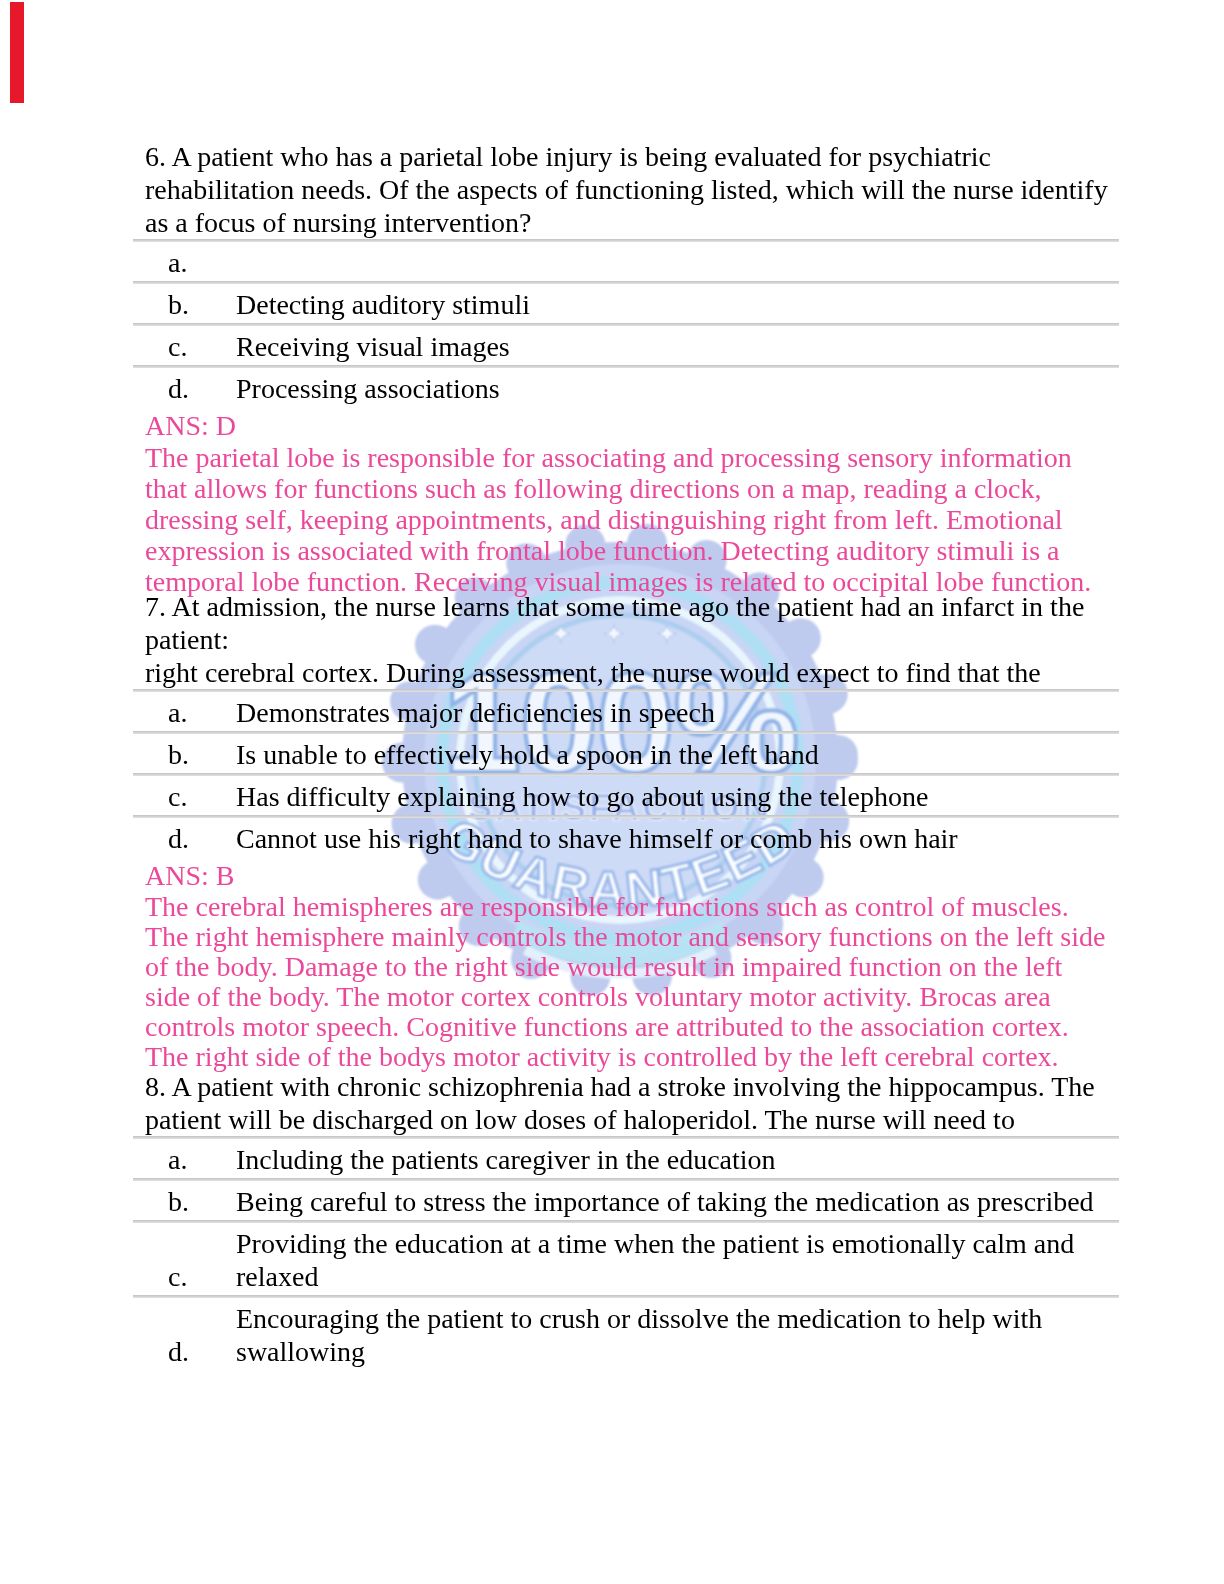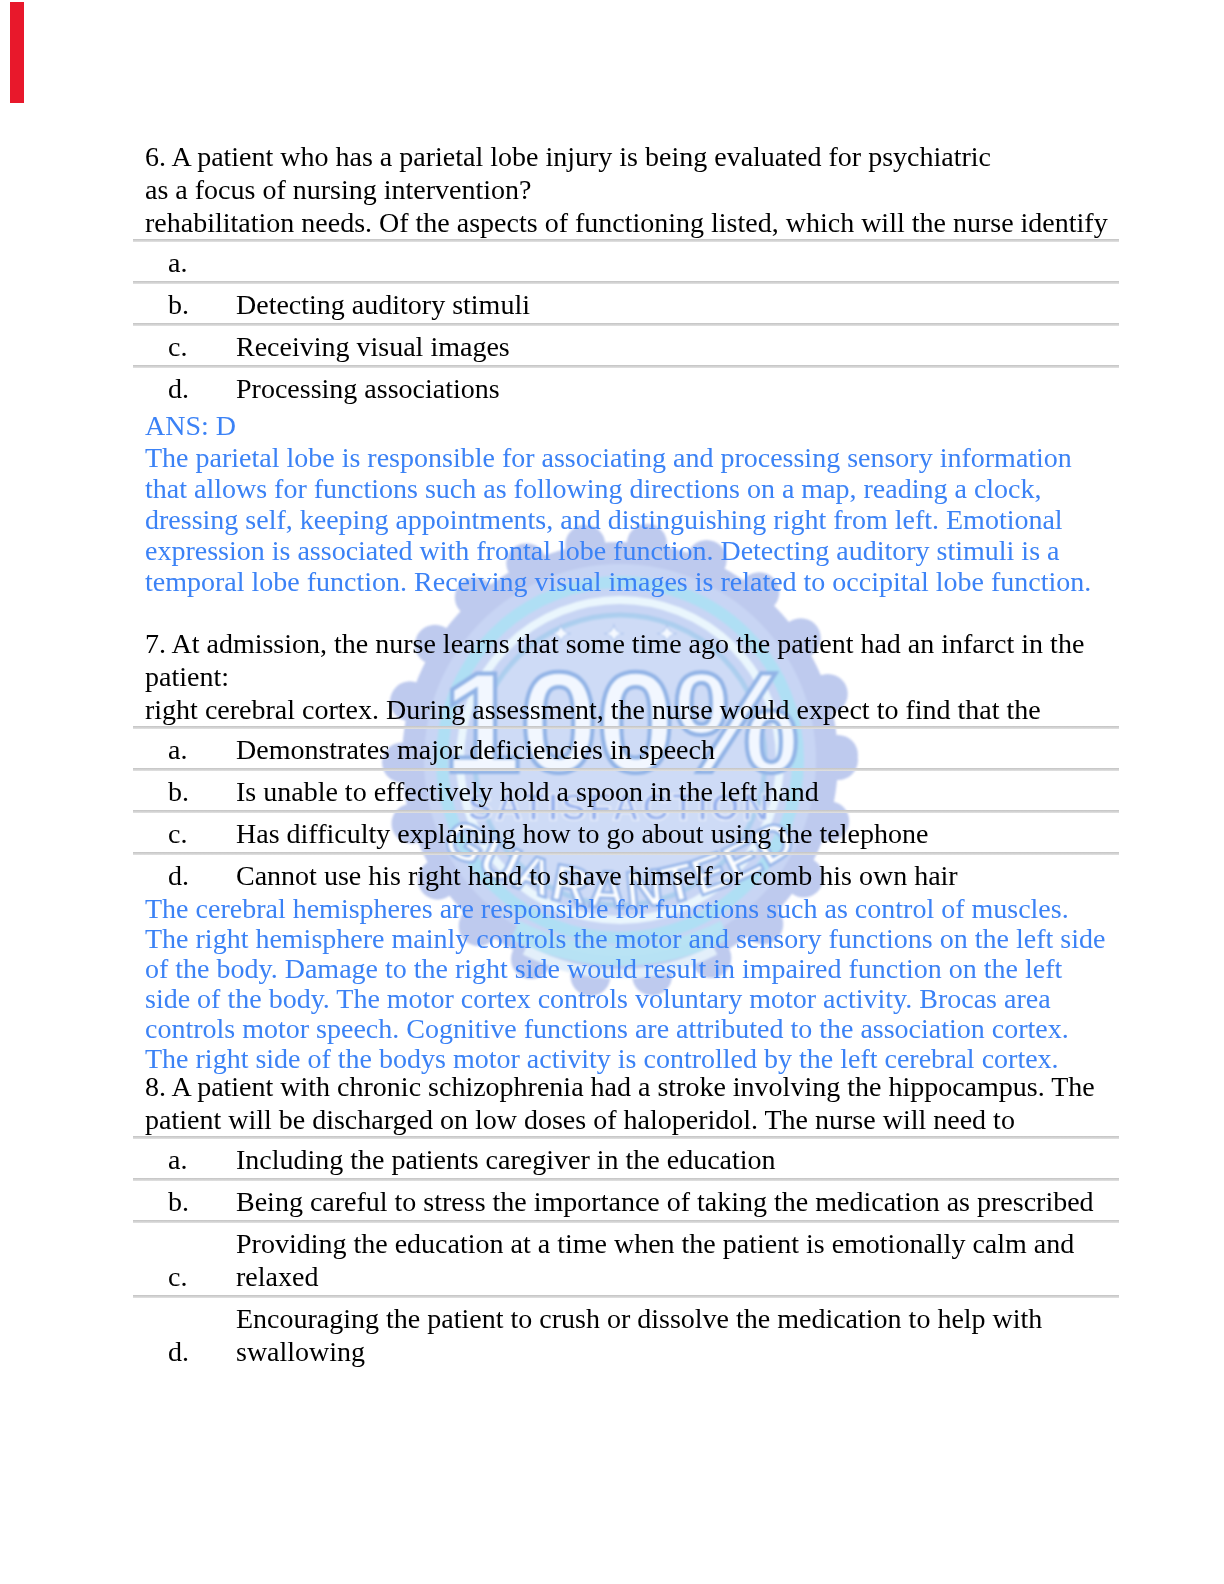--- a/index.html
+++ b/index.html
@@ -5,31 +5,31 @@
   html,body{margin:0;padding:0;background:#ffffff;}
   .page{
     position:relative;width:1224px;height:1388px;background:#ffffff;overflow:hidden;
     font-family:"Liberation Serif","DejaVu Serif",serif;color:#000;
     font-size:28px;line-height:33px;
   }
   .red-bar{position:absolute;left:10px;top:2px;width:14px;height:101px;background:#e8182b;}
   .watermark{position:absolute;left:375px;top:510px;width:490px;height:500px;filter:blur(1.3px);}
   .qblock{position:absolute;left:133px;width:986px;}
   #q6{top:140px}
-  #q7{top:627px}
+  #q7{top:590px}
   #q8{top:1070px}
   .stem,.ans,.rationale{padding-left:12px;}
   .line{white-space:nowrap;}
   .divider{height:3px;background:linear-gradient(#c3c3c3,#e2e2e2);}
   .opt-row{display:flex;padding:4px 0 2px 0;}
   .letter{margin-left:35px;width:68px;flex:none;}
   .opt-row.two .letter{align-self:flex-end;}
   .opt-text{flex:1;min-width:0;}
   .ans{margin-top:2px;}
-  .red{color:#3b82f6;}
+  .red{color:#ec4899;}
   .rationale.lh31{line-height:31px;}
   .rationale.lh30{line-height:30px;}
   svg text{font-family:"Liberation Sans","DejaVu Sans",sans-serif;font-weight:bold;}
 </style>
 </head>
 <body>
 
 <div class="page">
 
   <div class="red-bar"></div>
@@ -53,22 +53,22 @@
         </text>
         <path d="M 140 420 Q 245 472 350 420" stroke="#a9e2f3" stroke-width="20" fill="none" opacity="0.85"></path>
         <path d="M 150 440 Q 245 488 340 440" stroke="#e8f7fc" stroke-width="10" fill="none" opacity="0.8"></path>
       </g>
     </svg>
   </div>
 
   <section class="qblock" id="q6">
     <div class="stem">
       <div class="line">6. A patient who has a parietal lobe injury is being evaluated for psychiatric</div>
+      <div class="line">rehabilitation needs. Of the aspects of functioning listed, which will the nurse identify</div>
       <div class="line">as a focus of nursing intervention?</div>
-      <div class="line">rehabilitation needs. Of the aspects of functioning listed, which will the nurse identify</div>
     </div>
     <div>
       <div class="divider"></div>
       <div class="opt-row">
         <div class="letter">a.</div>
       </div>
       <div class="divider"></div>
       <div class="opt-row">
         <div class="letter">b.</div>
         <div class="opt-text">
@@ -129,20 +129,21 @@
           </div>
       </div>
       <div class="divider"></div>
       <div class="opt-row">
         <div class="letter">d.</div>
         <div class="opt-text">
             <div class="line">Cannot use his right hand to shave himself or comb his own hair</div>
           </div>
       </div>
     </div>
+    <div class="ans red">ANS: B</div>
     <div class="rationale red lh30">
       <div class="line">The cerebral hemispheres are responsible for functions such as control of muscles.</div>
       <div class="line">The right hemisphere mainly controls the motor and sensory functions on the left side</div>
       <div class="line">of the body. Damage to the right side would result in impaired function on the left</div>
       <div class="line">side of the body. The motor cortex controls voluntary motor activity. Brocas area</div>
       <div class="line">controls motor speech. Cognitive functions are attributed to the association cortex.</div>
       <div class="line">The right side of the bodys motor activity is controlled by the left cerebral cortex.</div>
     </div>
   </section>
 

